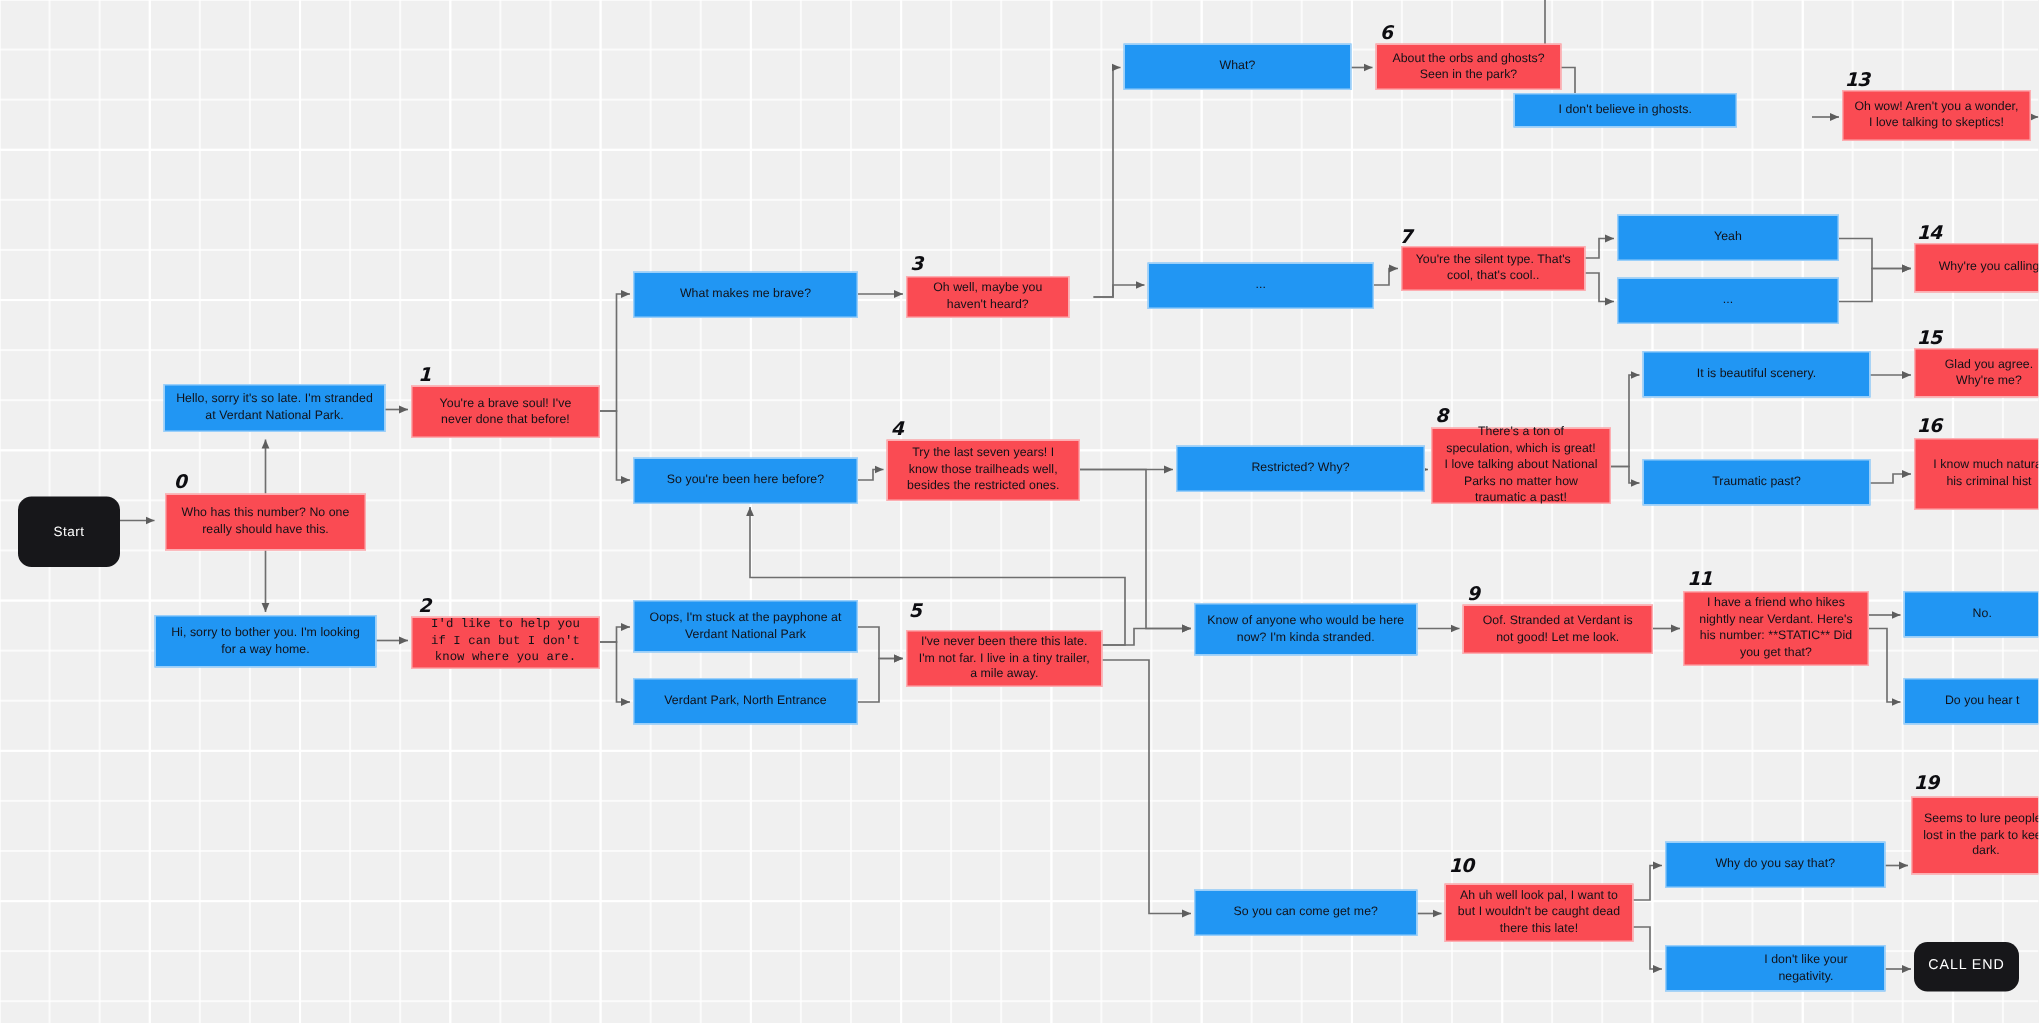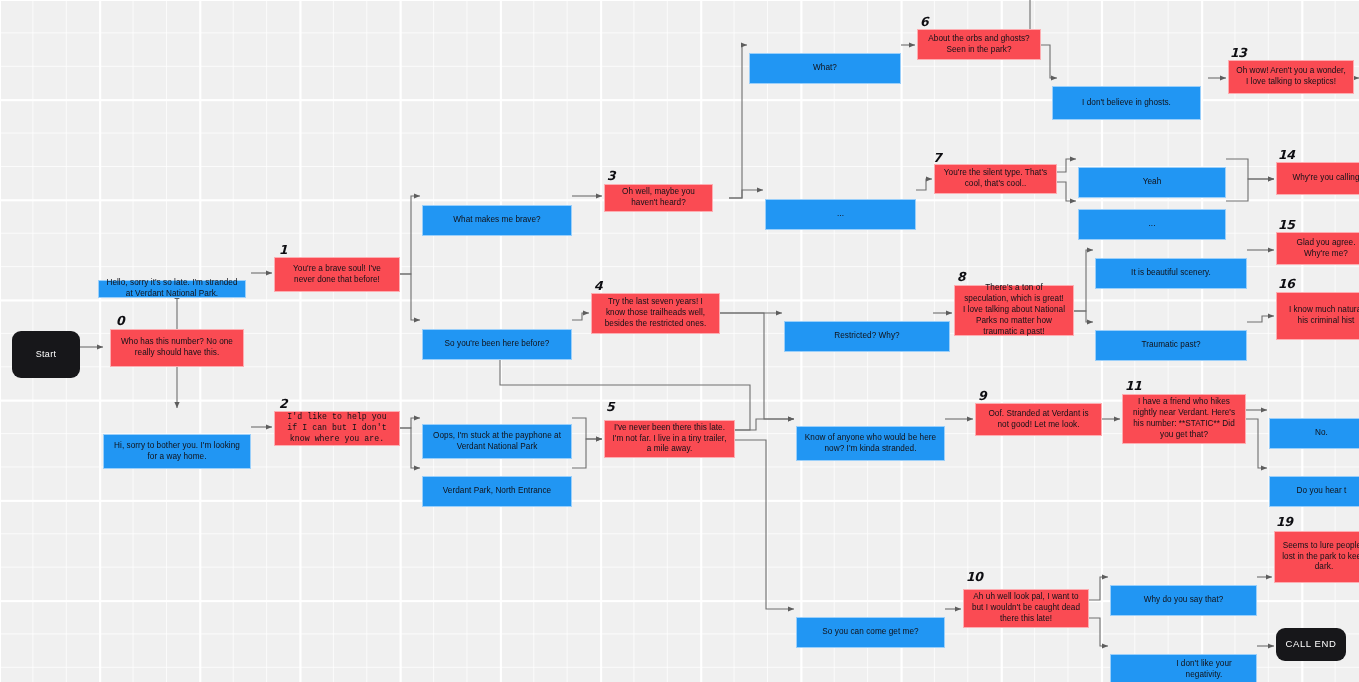--- a/index.html
+++ b/index.html
@@ -44,21 +44,21 @@
     padding: 4px 7px;
     font-size: 8.2px;
     line-height: 1.32;
     letter-spacing: 0.05px;
     color: #111117;
     border: 1px solid rgba(255,255,255,0.55);
     z-index: 3;
     cursor: pointer;
   }
   .node.npc   { background: #fa4b53; }
-  .node.player{ background: #2196f3; margin-top: 24px; }
+  .node.player{ background: #2196f3; }
   .node.term  {
     background: #17171a;
     color: #ffffff;
     border-radius: 9px;
     border: none;
     font-size: 9px;
     letter-spacing: 0.3px;
   }
   .node.term.end { font-size: 9.5px; letter-spacing: 0.6px; }
   .node span { display: block; width: 100%; }
@@ -133,21 +133,21 @@
       </g>
   </svg>
   <div id="nodes-layer">
       <div class="node term" style="left: 12px; top: 331px; width: 68px; height: 47px; text-align: center;">
         <span>Start</span>
       </div>
       <div class="node npc" style="left: 110px; top: 329px; width: 134px; height: 38px;">
         <span>Who has this number? No one really should have this.</span>
       </div>
       <div class="numlab" style="left: 117px; top: 313px;">0</div>
-      <div class="node player" style="left: 98px; top: 256px; width: 148px; height: 18px;">
+      <div class="node player" style="left: 109px; top: 256px; width: 148px; height: 32px;">
         <span>Hello, sorry it's so late. I'm stranded at Verdant National Park.</span>
       </div>
       <div class="node player" style="left: 103px; top: 410px; width: 148px; height: 35px;">
         <span>Hi, sorry to bother you. I'm looking for a way home.</span>
       </div>
       <div class="node npc" style="left: 274px; top: 257px; width: 126px; height: 35px;">
         <span>You're a brave soul! I've never done that before!</span>
       </div>
       <div class="numlab" style="left: 280px; top: 242px;">1</div>
       <div class="node npc" style="left: 274px; top: 411px; width: 126px; height: 35px; font-family: Liberation Mono, monospace;">
@@ -206,21 +206,21 @@
       </div>
       <div class="numlab" style="left: 958px; top: 269px;">8</div>
       <div class="node npc" style="left: 975px; top: 403px; width: 127px; height: 33px;">
         <span>Oof. Stranded at Verdant is not good! Let me look.</span>
       </div>
       <div class="numlab" style="left: 979px; top: 388px;">9</div>
       <div class="node npc" style="left: 963px; top: 589px; width: 126px; height: 39px;">
         <span>Ah uh well look pal, I want to but I wouldn't be caught dead there this late!</span>
       </div>
       <div class="numlab" style="left: 967px; top: 569px;">10</div>
-      <div class="node player" style="left: 1052px; top: 62px; width: 149px; height: 34px;">
+      <div class="node player" style="left: 1009px; top: 62px; width: 149px; height: 23px;">
         <span>I don't believe in ghosts.</span>
       </div>
       <div class="node player" style="left: 1078px; top: 143px; width: 148px; height: 31px;">
         <span>Yeah</span>
       </div>
       <div class="node player" style="left: 1078px; top: 185px; width: 148px; height: 31px;">
         <span>...</span>
       </div>
       <div class="node player" style="left: 1095px; top: 234px; width: 152px; height: 31px;">
         <span>It is beautiful scenery.</span>

